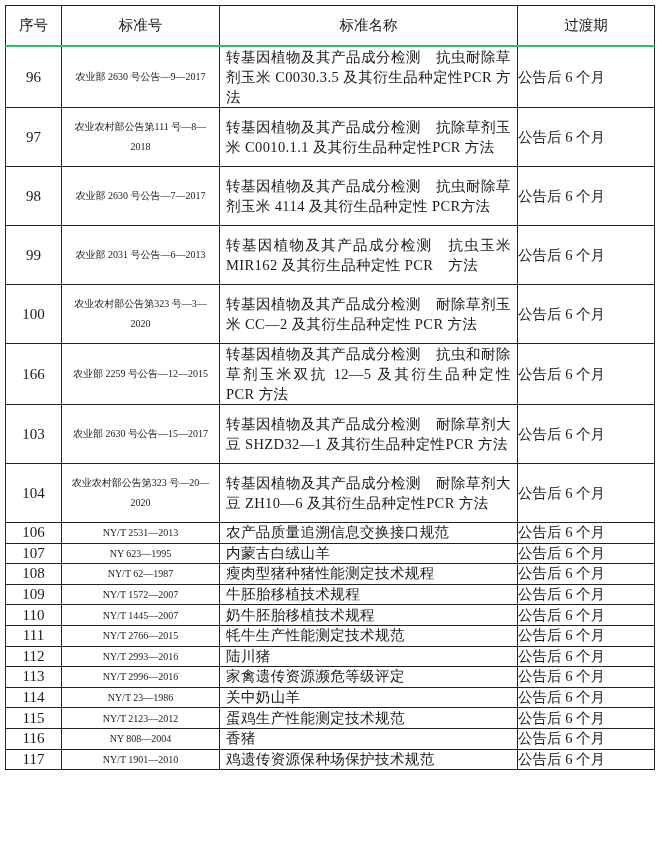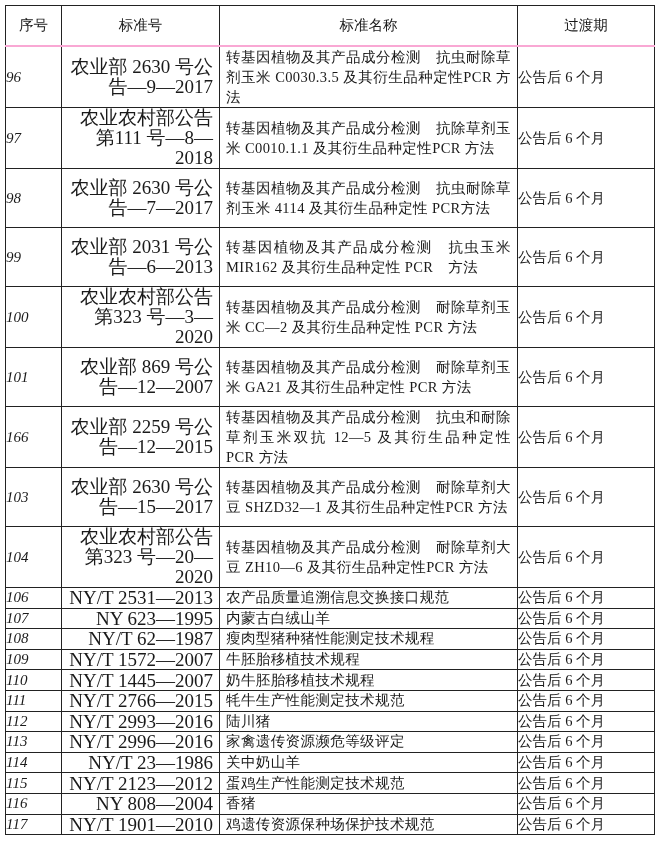--- a/index.html
+++ b/index.html
@@ -17,23 +17,23 @@
     padding:0;
     vertical-align:middle;
   }
   .tbl th {
     font-family:"DejaVu Sans","Liberation Sans",sans-serif;
     font-weight:normal;
     font-size:14.5px;
     height:39px;
     text-align:center;
   }
-  .tbl thead tr { border-bottom:2px solid #f9a8d4; }
-  .c-no { font-size:15px;font-style:italic; }
-  .c-code { text-align:right; font-size:19px; line-height:20px; padding:0 6px !important; }
+  .tbl thead tr { border-bottom:2px solid #22c55e; }
+  .c-no { text-align:center; font-size:15px; }
+  .c-code { text-align:center; font-size:10px; line-height:20px; padding:0 6px !important; }
   .c-name { text-align:justify; text-align-last:left; font-size:14.5px; line-height:20px; padding:0 6px !important; letter-spacing:0.4px; }
   .c-period { text-align:left; font-size:14.5px; }
   tr.tall td { height:58px; }
   tr.short td { height:19.6px; line-height:19px; }
   tr.short .c-name { line-height:19px; }
   tr.short .c-code { line-height:19px; }
 </style>
 </head>
 <body>
 
@@ -74,26 +74,20 @@
       <tr class="tall">
         <td class="c-no">99</td>
         <td class="c-code">农业部 2031 号公告—6—2013</td>
         <td class="c-name">转基因植物及其产品成分检测　抗虫玉米 MIR162 及其衍生品种定性 PCR　方法</td>
         <td class="c-period">公告后 6 个月</td>
       </tr>
       <tr class="tall">
         <td class="c-no">100</td>
         <td class="c-code">农业农村部公告第323 号—3—2020</td>
         <td class="c-name">转基因植物及其产品成分检测　耐除草剂玉米 CC—2 及其衍生品种定性 PCR 方法</td>
-        <td class="c-period">公告后 6 个月</td>
-      </tr>
-      <tr class="tall">
-        <td class="c-no">101</td>
-        <td class="c-code">农业部 869 号公告—12—2007</td>
-        <td class="c-name">转基因植物及其产品成分检测　耐除草剂玉米 GA21 及其衍生品种定性 PCR 方法</td>
         <td class="c-period">公告后 6 个月</td>
       </tr>
       <tr class="tall">
         <td class="c-no">166</td>
         <td class="c-code">农业部 2259 号公告—12—2015</td>
         <td class="c-name">转基因植物及其产品成分检测　抗虫和耐除草剂玉米双抗 12—5 及其衍生品种定性 PCR 方法</td>
         <td class="c-period">公告后 6 个月</td>
       </tr>
       <tr class="tall">
         <td class="c-no">103</td>

